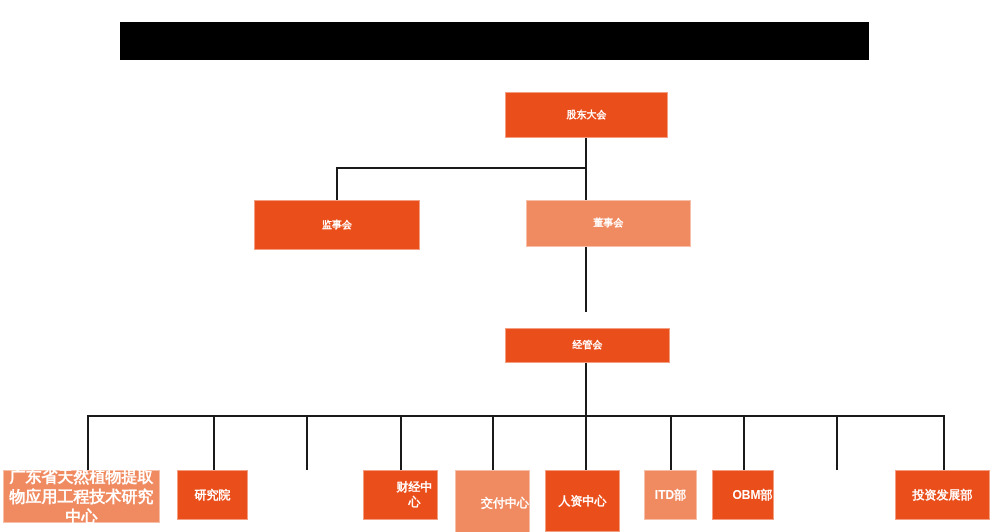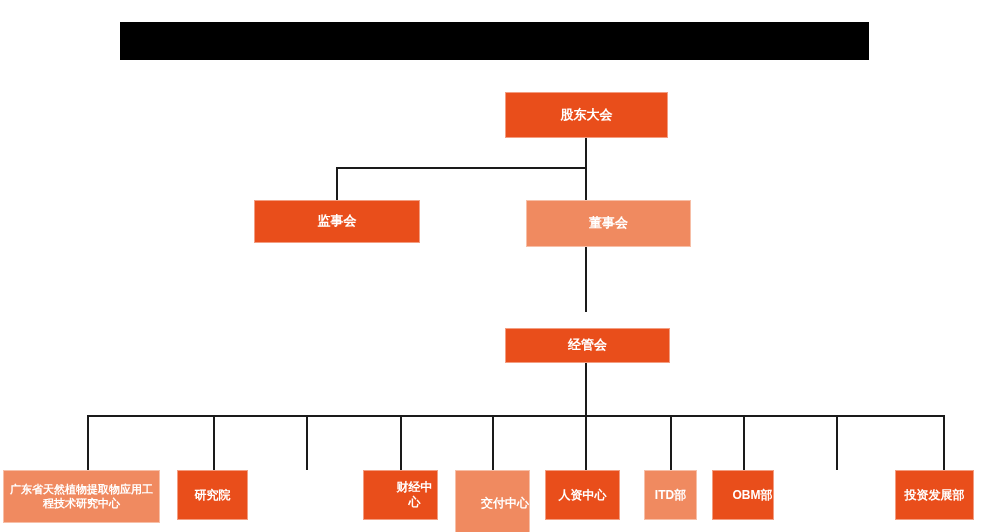--- a/index.html
+++ b/index.html
@@ -20,28 +20,28 @@
     background: var(--redaction, #000);
   }
   .node {
     position: absolute;
     display: flex;
     align-items: center;
     justify-content: center;
     text-align: center;
     color: #ffffff;
     font-weight: 700;
-    font-size: 13px;
+    font-size: 10px;
     border: 1px solid rgba(255, 255, 255, 0.45);
     box-sizing: border-box;
     line-height: 1.25;
   }
   .node.primary   { background: var(--primary, #e94e1b); }
   .node.secondary { background: var(--secondary, #f08a60); }
-  .node.small-text { font-size: 11px; padding: 2px 2px; }
+  .node.small-text { font-size: 16px; padding: 2px 2px; }
   .node.dept { font-size: 12px; }
   .line {
     position: absolute;
     background: var(--line, #1a1a1a);
   }
   .vline { width: 2px; }
   .hline { height: 2px; }
 </style>
 </head>
 <body>
@@ -64,21 +64,21 @@
   <div class="line vline" style="left:492px; top:415px; height:55px;"></div>
   <div class="line vline" style="left:670px; top:415px; height:55px;"></div>
   <div class="line vline" style="left:743px; top:415px; height:55px;"></div>
   <div class="line vline" style="left:836px; top:415px; height:55px;"></div>
   <div class="line vline" style="left:943px; top:415px; height:55px;"></div>
 
   <div class="node primary" style="left:505px; top:92px; width:163px; height:46px;">
     <span>股东大会</span>
   </div>
 
-  <div class="node primary" style="left:254px; top:200px; width:166px; height:43px;align-items:center;">
+  <div class="node primary" style="left:254px; top:200px; width:166px; height:50px;align-items:center;">
     <span>监事会</span>
   </div>
   <div class="node secondary" style="left:526px; top:200px; width:165px; height:47px;">
     <span>董事会</span>
   </div>
 
   <div class="node primary" style="left:505px; top:312px; width:165px; height:35px;margin-top:16px;">
     <span>经管会</span>
   </div>
 
@@ -87,26 +87,26 @@
   </div>
   <div class="node primary dept" style="left:177px; top:470px; width:71px; height:50px;">
     <span>研究院</span>
   </div>
   <div class="node primary dept" style="left:363px; top:470px; width:75px; height:50px;padding-left:28px;">
     <span>财经中心</span>
   </div>
   <div class="node secondary dept" style="left:455px; top:470px; width:75px; height:66px;justify-content:flex-end;">
     <span>交付中心</span>
   </div>
-  <div class="node primary dept" style="left:545px; top:470px; width:75px; height:50px;">
+  <div class="node primary dept" style="left:545px; top:470px; width:75px; height:62px;">
     <span>人资中心</span>
   </div>
   <div class="node secondary dept" style="left:644px; top:470px; width:53px; height:50px;">
     <span>ITD部</span>
   </div>
   <div class="node primary dept" style="left:712px; top:470px; width:62px; height:50px;padding-left:19px;">
     <span>OBM部</span>
   </div>
-  <div class="node primary dept" style="left:895px; top:470px; width:79px; height:50px;">
+  <div class="node primary dept" style="left:895px; top:470px; width:95px; height:50px;">
     <span>投资发展部</span>
   </div>
 
 </div>
 
 </body></html>

